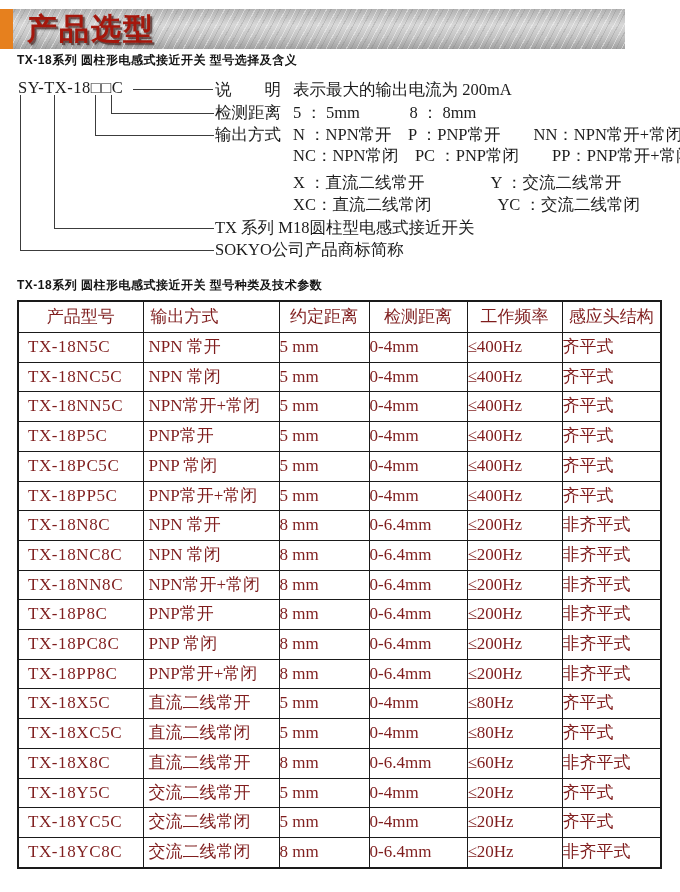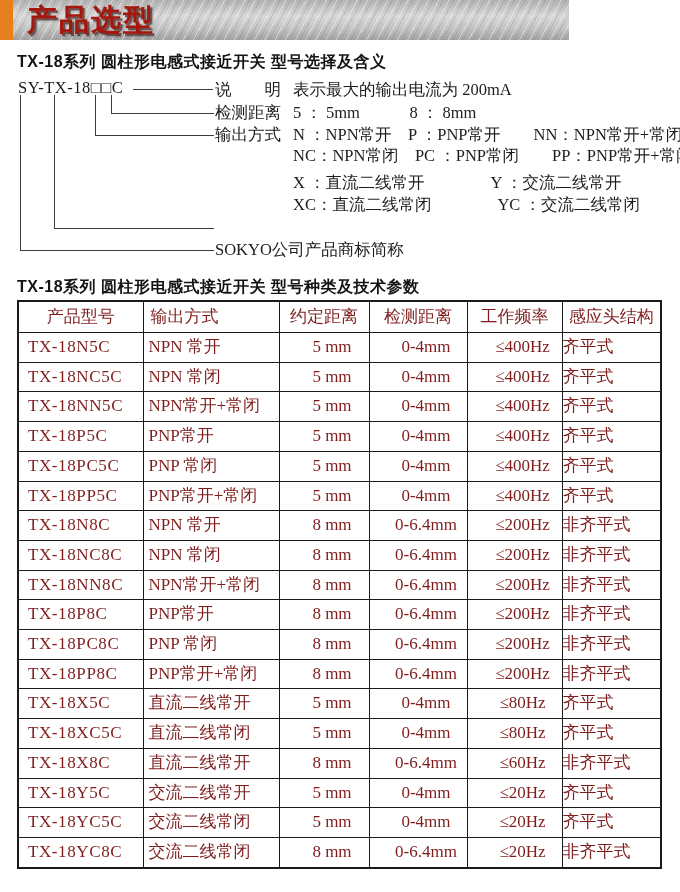--- a/index.html
+++ b/index.html
@@ -1,34 +1,34 @@
 <!DOCTYPE html>
 <html><head>
 <meta charset="utf-8">
 <style>
   html,body{margin:0;padding:0;background:#fff;}
   #page{position:relative;width:680px;height:892px;background:#fff;overflow:hidden;
         font-family:"Liberation Serif","DejaVu Serif",serif;color:#1c1c1c;}
 
   
-  .banner{position:absolute;left:0;top:0;width:569px;height:40px;
+  .banner{position:absolute;left:0;top:9px;width:625px;height:40px;
     background:
       repeating-linear-gradient(118deg, rgba(255,255,255,.40) 0 1px, rgba(255,255,255,0) 1px 4px,
                                 rgba(110,110,110,.22) 4px 5px, rgba(255,255,255,0) 5px 9px),
       linear-gradient(180deg,#b2b2b2 0%,#d8d8d8 40%,#c4c4c4 70%,#a2a2a2 100%);}
   .accent{position:absolute;left:0;top:0;width:13px;height:40px;background:#e6801e;}
   .banner-title{position:absolute;left:27px;top:2px;
     font-family:"Liberation Sans","DejaVu Sans",sans-serif;font-weight:bold;
     font-size:30px;line-height:36px;color:#a5170c;letter-spacing:2px;
     text-shadow:2px 2px 0 rgba(62,13,7,.55), 3px 3px 2px rgba(0,0,0,.25);}
 
   
   .sec-heading{position:absolute;left:17px;
     font-family:"Liberation Sans","DejaVu Sans",sans-serif;font-weight:bold;
-    font-size:16px;color:#141414;letter-spacing:.5px;white-space:nowrap;}
+    font-size:12px;color:#141414;letter-spacing:.5px;white-space:nowrap;}
   #sec1-heading{top:52px;}
   #sec2-heading{top:277px;}
 
   
   .diagram{position:absolute;left:0;top:76px;width:672px;height:202px;font-size:16.5px;}
   .model{position:absolute;left:18px;top:2px;white-space:nowrap;letter-spacing:.5px;}
   .conn{position:absolute;}
   .conn-straight{left:133px;top:13px;width:80px;height:0;border-top:1.5px solid #3c3c3c;}
   .conn-l{border-left:1.5px solid #3c3c3c;border-bottom:1.5px solid #3c3c3c;}
   #conn-dist {left:111px;top:19px;width:102px;height:18px;}
@@ -45,21 +45,21 @@
   
   table.spec{position:absolute;left:17px;top:300px;width:643px;height:569px;
     border-collapse:collapse;table-layout:fixed;font-size:17px;color:#7f1d1d;}
   table.spec{border:2.5px solid #1a1a1a;}
   .spec th,.spec td{border:1.6px solid #1a1a1a;padding:0;line-height:1.1;
     overflow:hidden;white-space:nowrap;font-weight:normal;}
   .spec th{text-align:center;height:30px;}
   .spec th.al{text-align:left;padding-left:7px;}
   .spec td.c0{text-align:left;padding-left:9px;letter-spacing:.6px;}
   .spec td.c1{text-align:left;padding-left:5px;}
-  .spec td.c2,.spec td.c3,.spec td.c4{text-align:center;padding-left:16px;}
+  .spec td.c2,.spec td.c3,.spec td.c4{}
   .spec td.c5{text-align:left;}
 </style>
 </head>
 <body>
 
 <div id="page">
 
   <header class="banner">
     <div class="accent"></div>
     <div class="banner-title">产品选型</div>
@@ -89,20 +89,23 @@
       <span class="dvalue">N ：NPN常开　P ：PNP常开　　NN：NPN常开+常闭</span>
     </div>
     <div class="drow r3">
       <span class="dvalue">NC：NPN常闭　PC ：PNP常闭　　PP：PNP常开+常闭</span>
     </div>
     <div class="drow r5">
       <span class="dvalue">XC：直流二线常闭　　　　YC ：交流二线常闭</span>
     </div>
     <div class="drow r4">
       <span class="dvalue">X ：直流二线常开　　　　Y ：交流二线常开</span>
+    </div>
+    <div class="drow r6">
+      <span class="dfull">TX 系列 M18圆柱型电感式接近开关</span>
     </div>
     <div class="drow r7">
       <span class="dfull">SOKYO公司产品商标简称</span>
     </div>
   </div>
 
   <div class="sec-heading" id="sec2-heading">TX-18系列 圆柱形电感式接近开关 型号种类及技术参数</div>
 
   <table class="spec">
     <colgroup>

